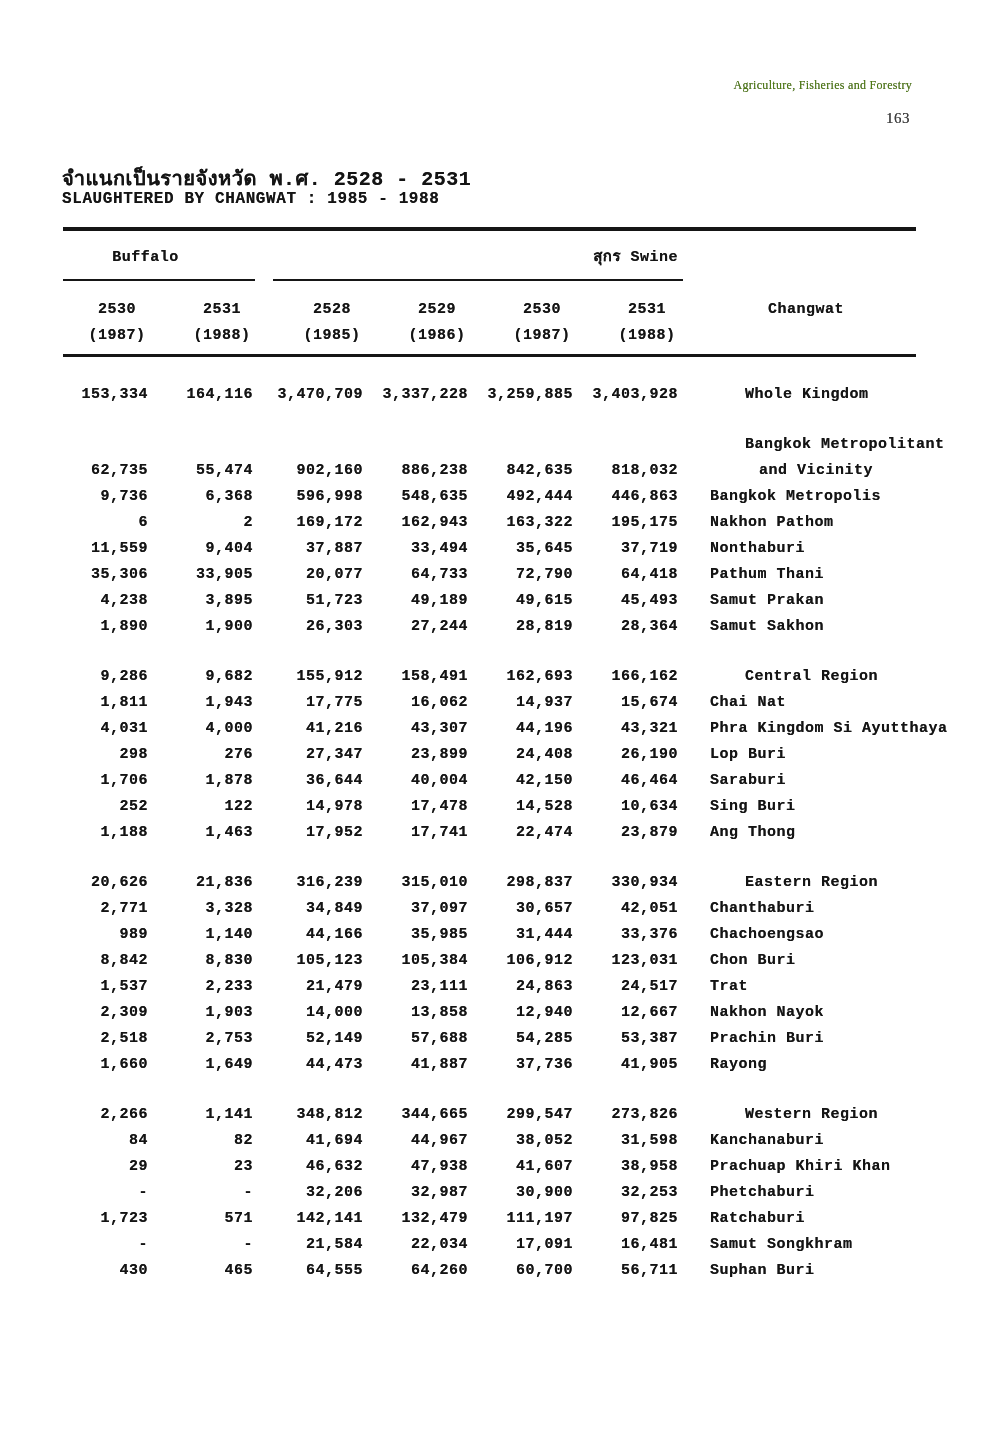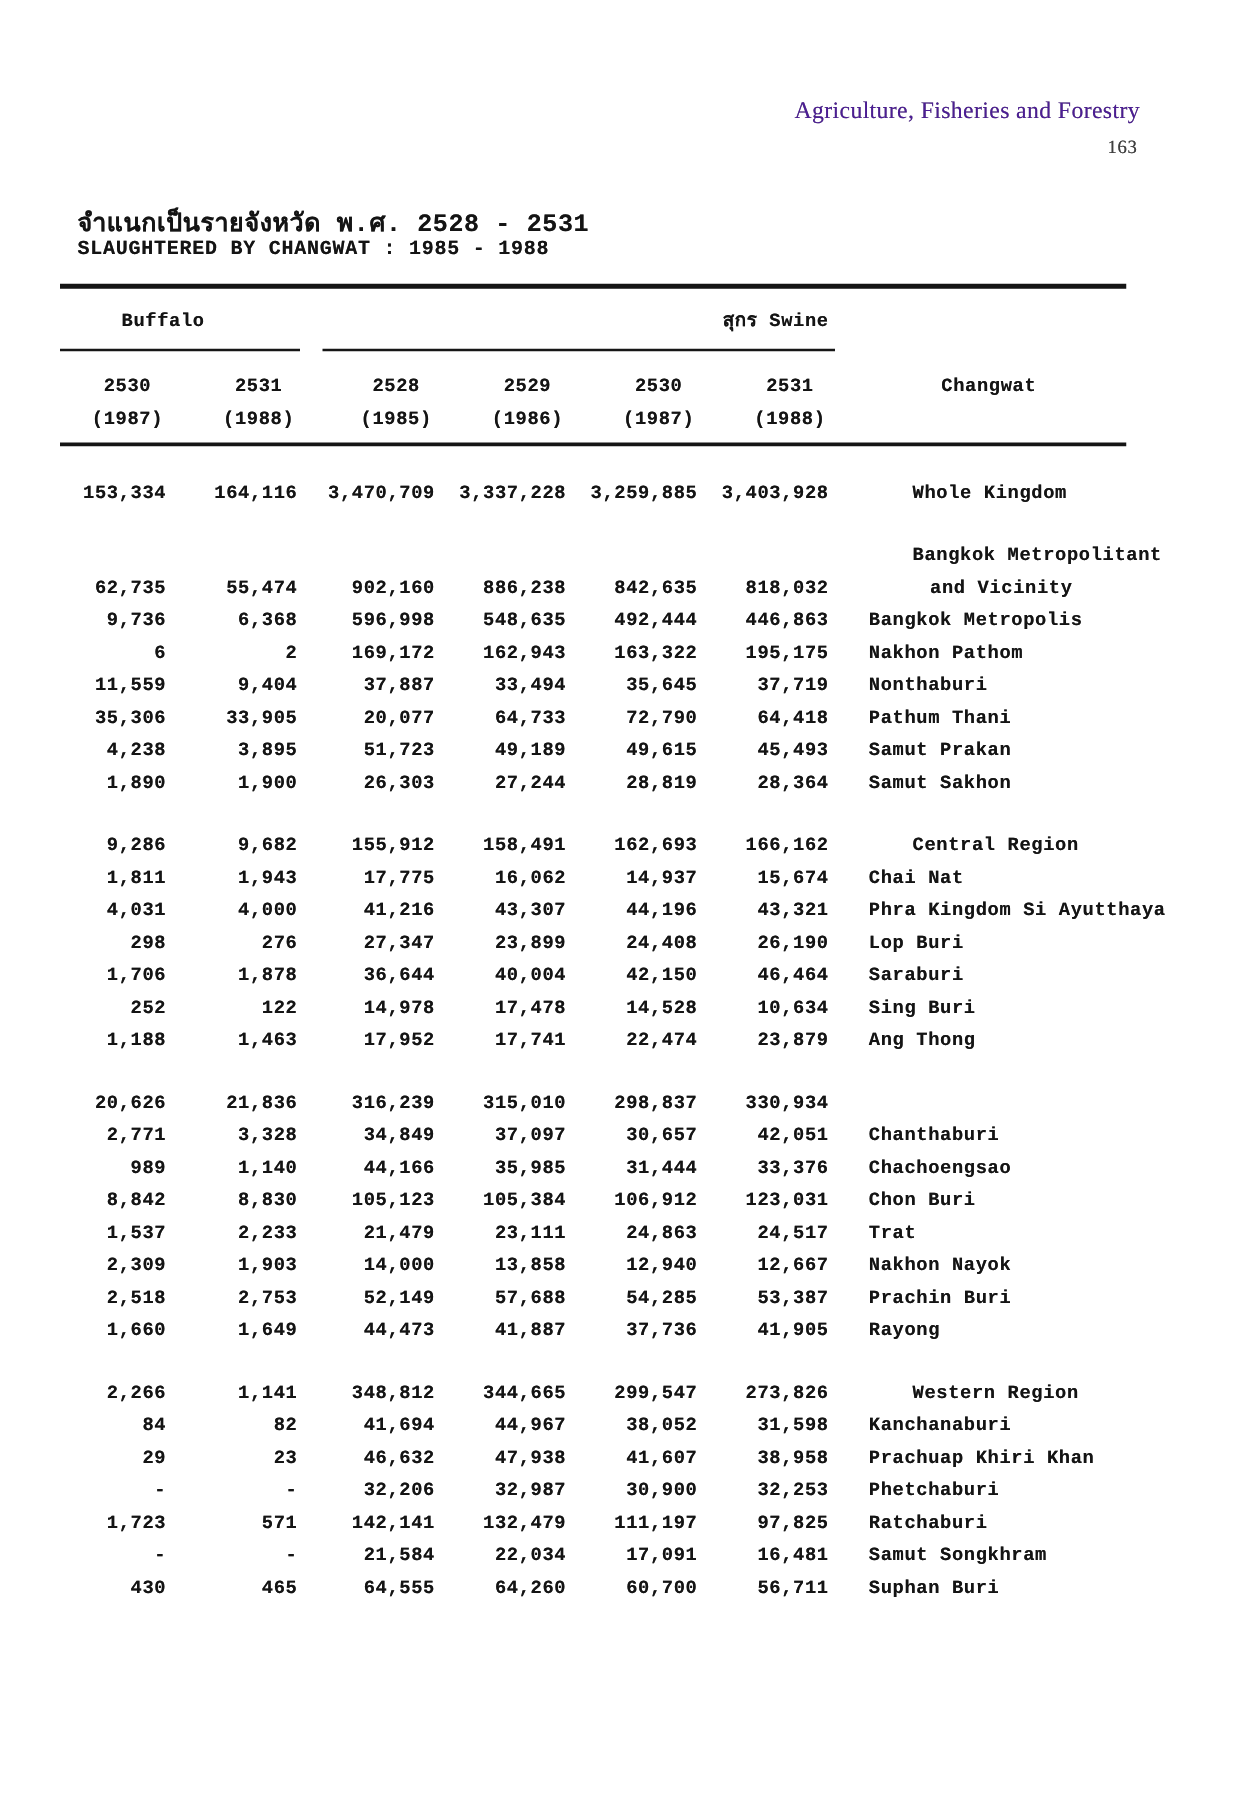--- a/index.html
+++ b/index.html
@@ -11,32 +11,32 @@
     font-family:"Liberation Mono", monospace;
     font-weight:700;
     font-size:15px;
     letter-spacing:.5px;
     overflow:hidden;
     text-shadow:0 0 .5px rgba(0,0,0,.65);
   }
   .running-head{
     position:absolute;top:78px;right:78px;
     font-family:"Liberation Serif", serif;
-    font-weight:400;font-size:19px;letter-spacing:.3px;
-    color:#4c1d95;text-shadow:0 0 .4px rgba(0,0,0,.5);
+    font-weight:400;font-size:12px;letter-spacing:.3px;
+    color:#4d7c0f;text-shadow:0 0 .4px rgba(0,0,0,.5);
   }
   .page-num{
     position:absolute;top:110px;right:80px;
     font-family:"Liberation Serif", serif;
     font-weight:400;font-size:15px;color:#404040;
   }
   .title-thai{position:absolute;top:162px;left:62px;font-size:20px;}
   .title-en{position:absolute;top:190px;left:62px;font-size:16px;letter-spacing:.6px;}
 
-  .tbl{position:absolute;top:227px;left:48px;width:853px;}
+  .tbl{position:absolute;top:227px;left:63px;width:853px;}
   .rule{background:#151515;}
   .rule-top{height:4px;margin-bottom:12px;}
   .rule-mid{height:3px;margin-top:5px;}
 
   .grid7{display:grid;grid-template-columns:85px 105px 110px 105px 105px 105px 1fr;}
 
   .group-row{height:36px;line-height:30px;}
   .group-buffalo{grid-column:1/3;text-align:center;padding-right:25px;}
   .group-swine{grid-column:3/7;text-align:right;padding-left:25px;}
 
@@ -284,20 +284,23 @@
           </div>
         </div>
         <div class="t-section">
           <div class="t-row">
             <div class="cell num">20,626</div>
             <div class="cell num">21,836</div>
             <div class="cell num">316,239</div>
             <div class="cell num">315,010</div>
             <div class="cell num">298,837</div>
             <div class="cell num">330,934</div>
+            <div class="cell changwat region">
+              <div class="line1">Eastern Region</div>
+            </div>
           </div>
           <div class="t-row">
             <div class="cell num">2,771</div>
             <div class="cell num">3,328</div>
             <div class="cell num">34,849</div>
             <div class="cell num">37,097</div>
             <div class="cell num">30,657</div>
             <div class="cell num">42,051</div>
             <div class="cell changwat province">
               <div class="line1">Chanthaburi</div>

